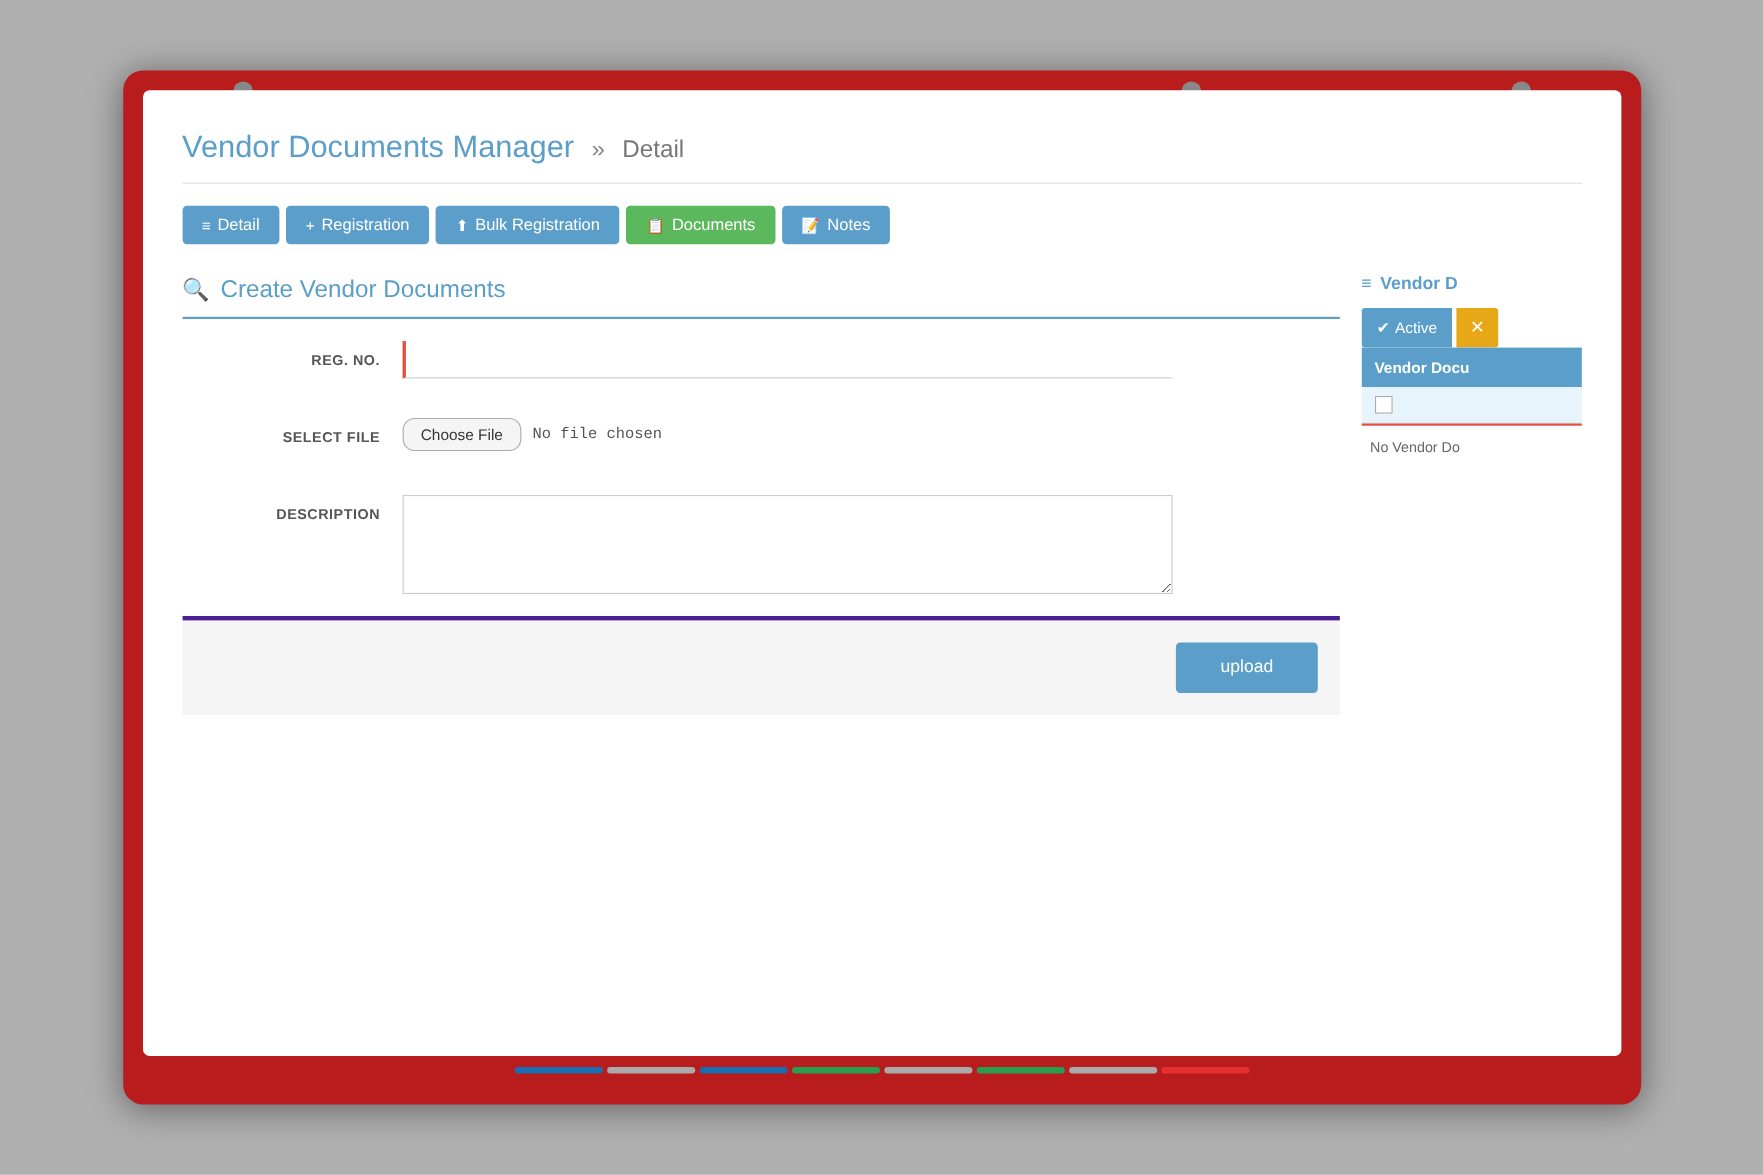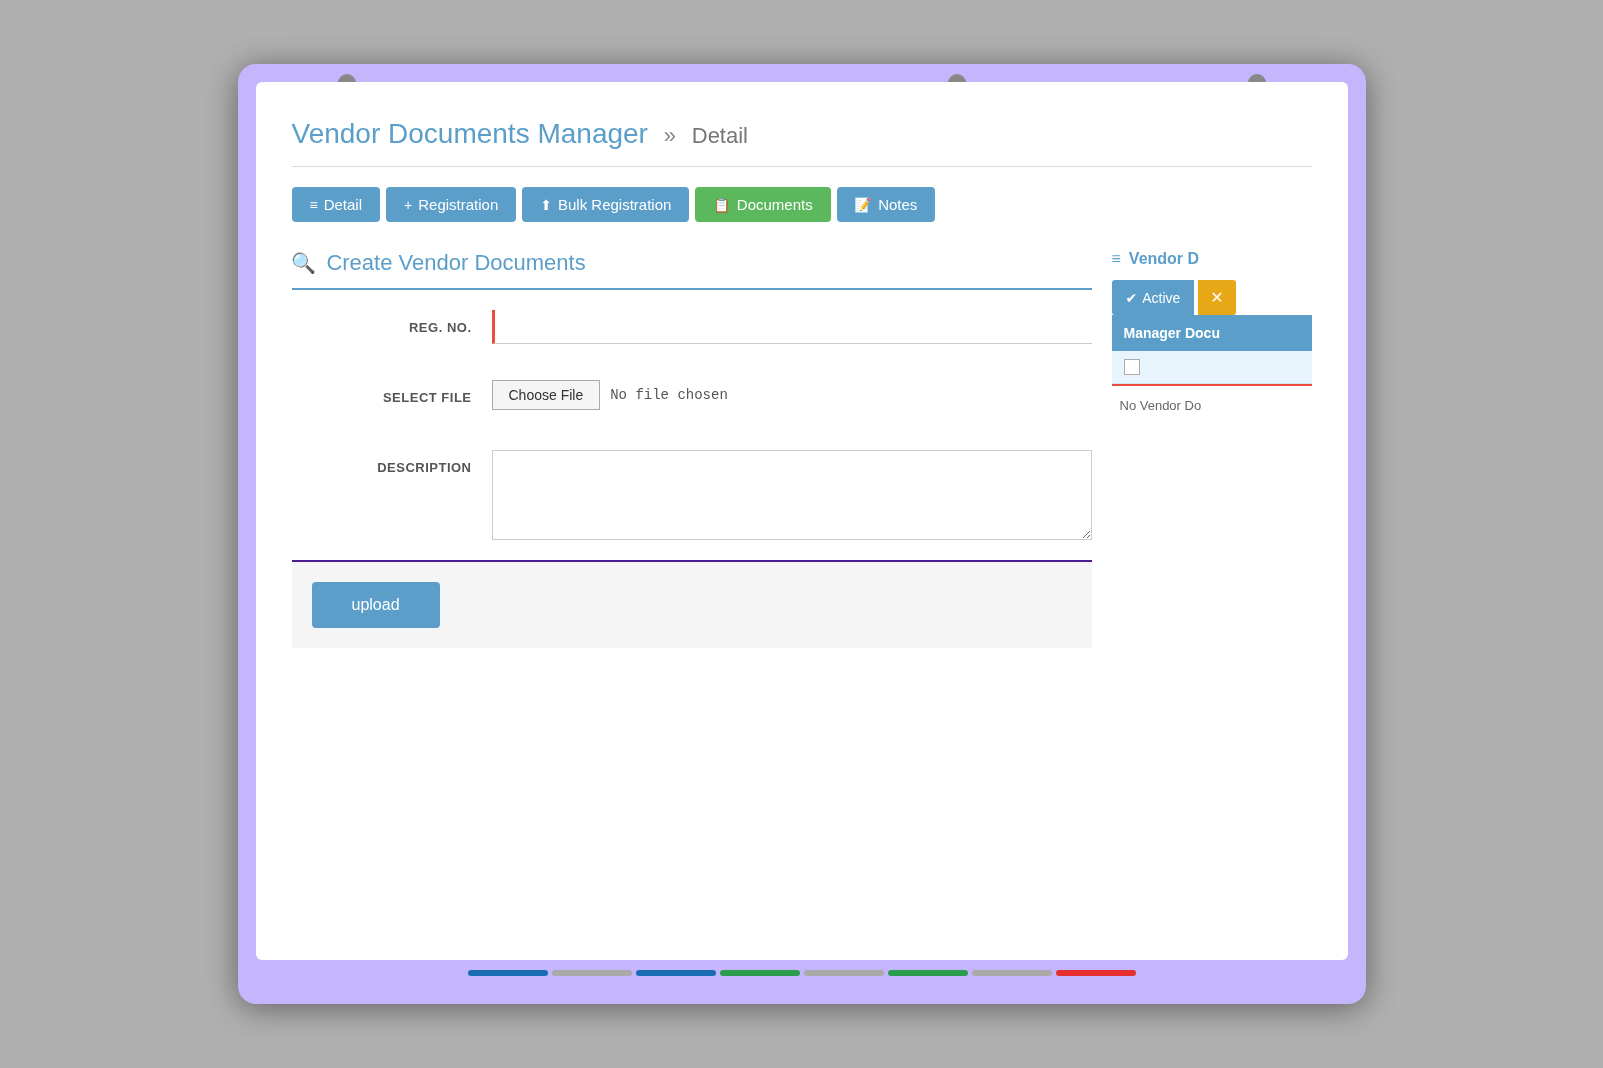--- a/index.html
+++ b/index.html
@@ -7,24 +7,24 @@
     body {
       background: #b0b0b0;
       display: flex;
       justify-content: center;
       align-items: center;
       min-height: 100vh;
       font-family: Arial, sans-serif;
     }
 
     .screen-frame {
-      background: #c4b5fd;
+      background: #b91c1c;
       border-radius: 18px;
       padding: 18px 18px 28px 18px;
-      width: 1128px;
+      width: 1380px;
       min-height: 940px;
       box-shadow: 0 4px 32px rgba(0,0,0,0.45);
       position: relative;
       display: flex;
       flex-direction: column;
     }
 
     .screen-inner {
       background: #ffffff;
       border-radius: 6px;
@@ -167,21 +167,21 @@
       display: flex;
       align-items: center;
       gap: 10px;
     }
     .file-choose-btn {
       border: 1px solid #aaa;
       background: #f5f5f5;
       padding: 6px 16px;
       font-size: 14px;
       cursor: pointer;
-      border-radius: 0;
+      border-radius: 11px;
       color: #333;
     }
     .file-no-chosen {
       font-size: 14px;
       color: #555;
       font-family: Liberation Mono, monospace;
     }
 
     .form-textarea {
       width: 100%;
@@ -193,22 +193,23 @@
       resize: vertical;
       min-height: 90px;
       background: #fff;
     }
 
     
     .form-footer {
       background: #f5f5f5;
       margin-top: 20px;
       padding: 20px 20px;
-      border-top: 2px solid #4c1d95;
-      display: flex;
+      border-top: 4px solid #4c1d95;
+      display: flex;
+      justify-content: flex-end;
     }
     .upload-btn {
       background: #5a9ec9;
       color: white;
       border: none;
       padding: 14px 40px;
       font-size: 16px;
       cursor: pointer;
       border-radius: 4px;
     }
@@ -398,21 +399,21 @@
         </div>
 
         <div class="sidebar-actions">
           <button class="btn-active">
             <span>✔</span>
             <span>Active</span>
           </button>
           <button class="btn-close-sidebar">✕</button>
         </div>
 
-        <div class="sidebar-table-header">Manager Docu</div>
+        <div class="sidebar-table-header">Vendor Docu</div>
 
         <div class="sidebar-table-row">
           <div class="sidebar-checkbox"></div>
         </div>
 
         <div class="sidebar-empty">No Vendor Do</div>
 
       </div>
 
     </div>

